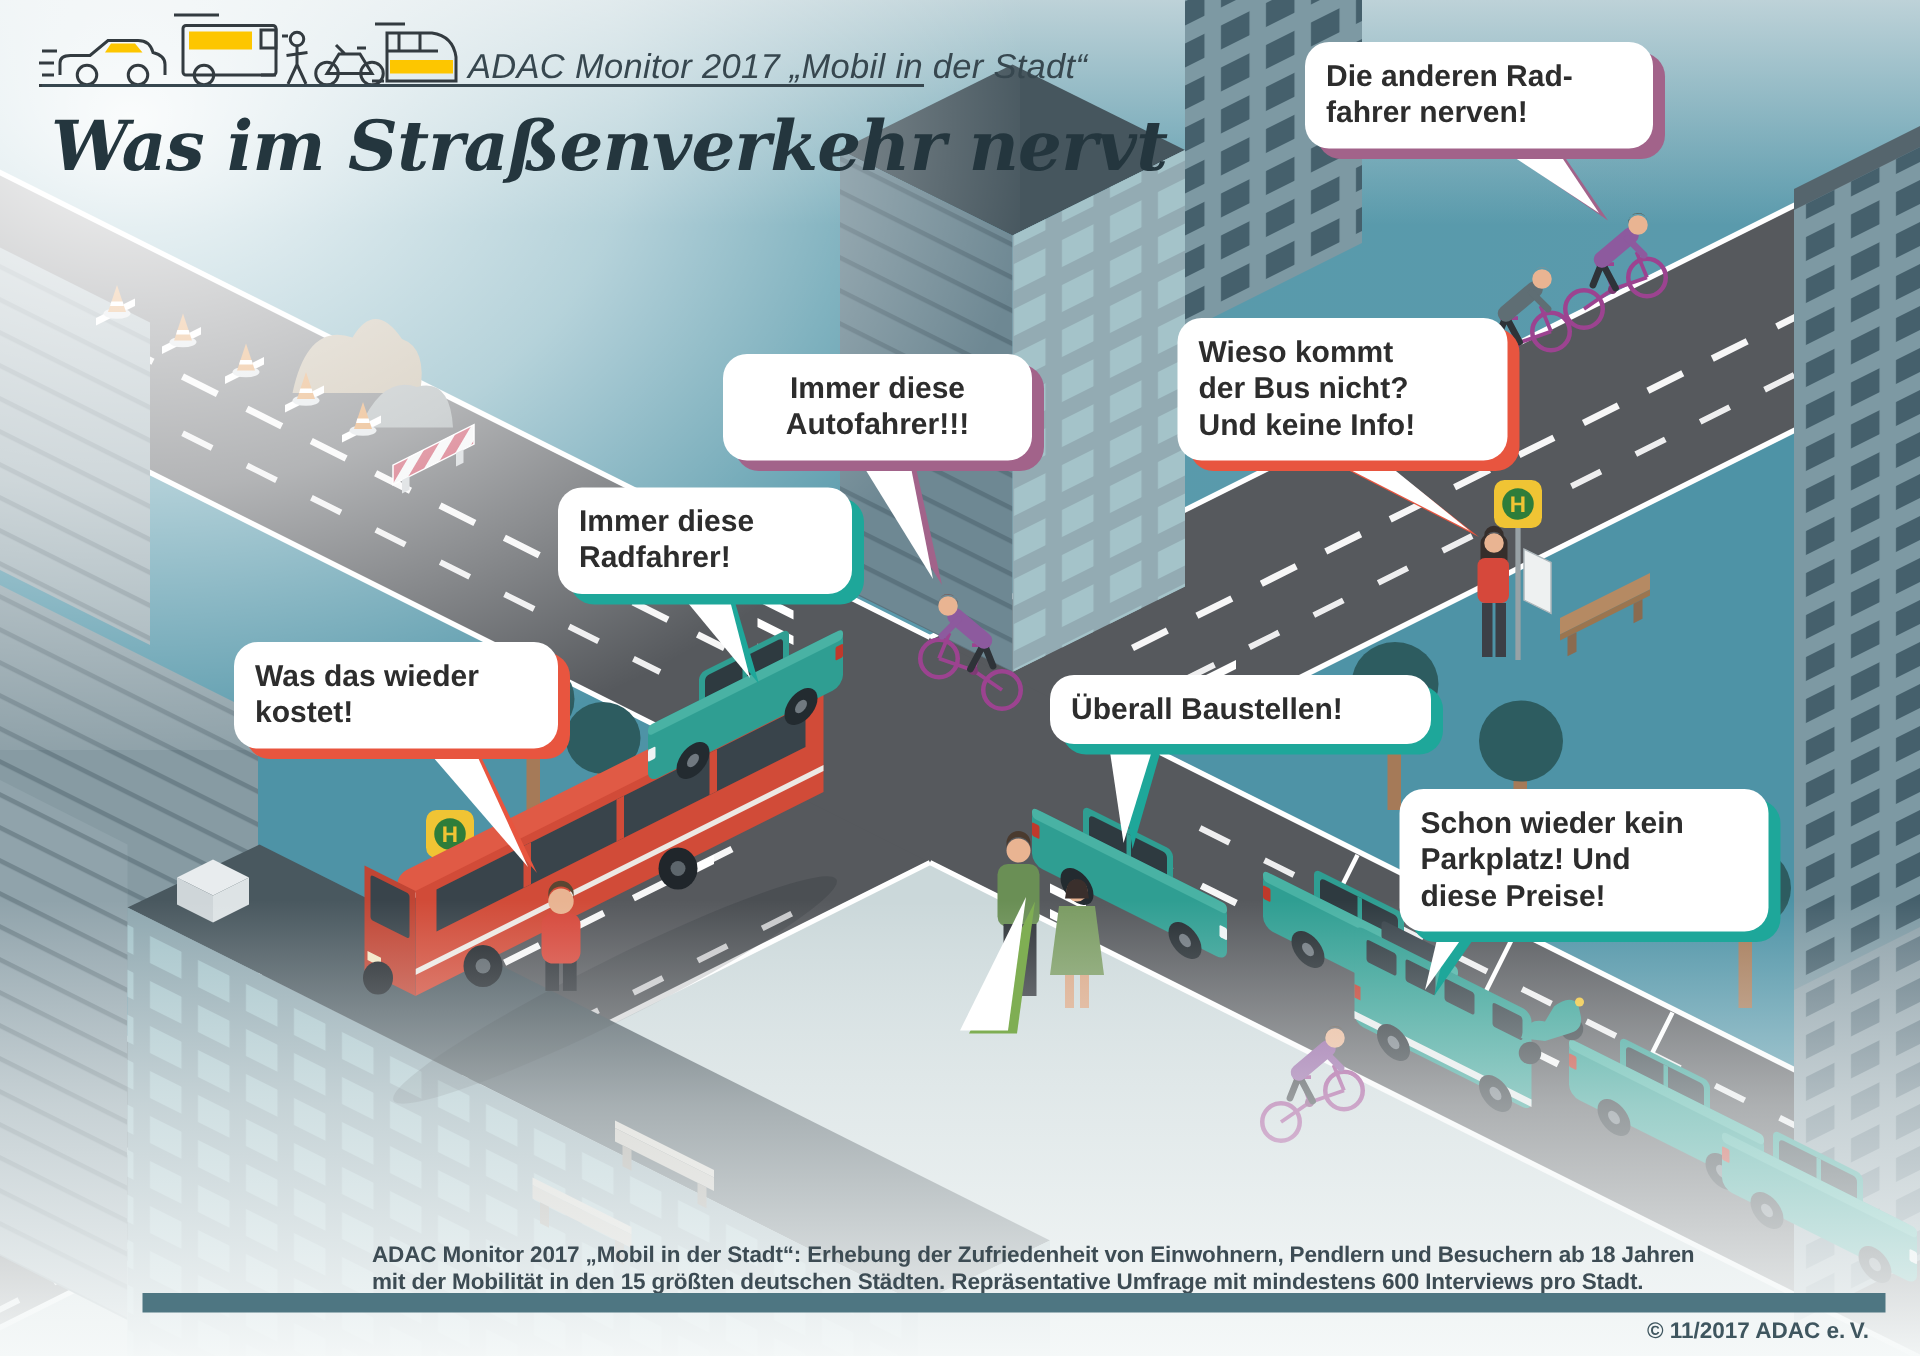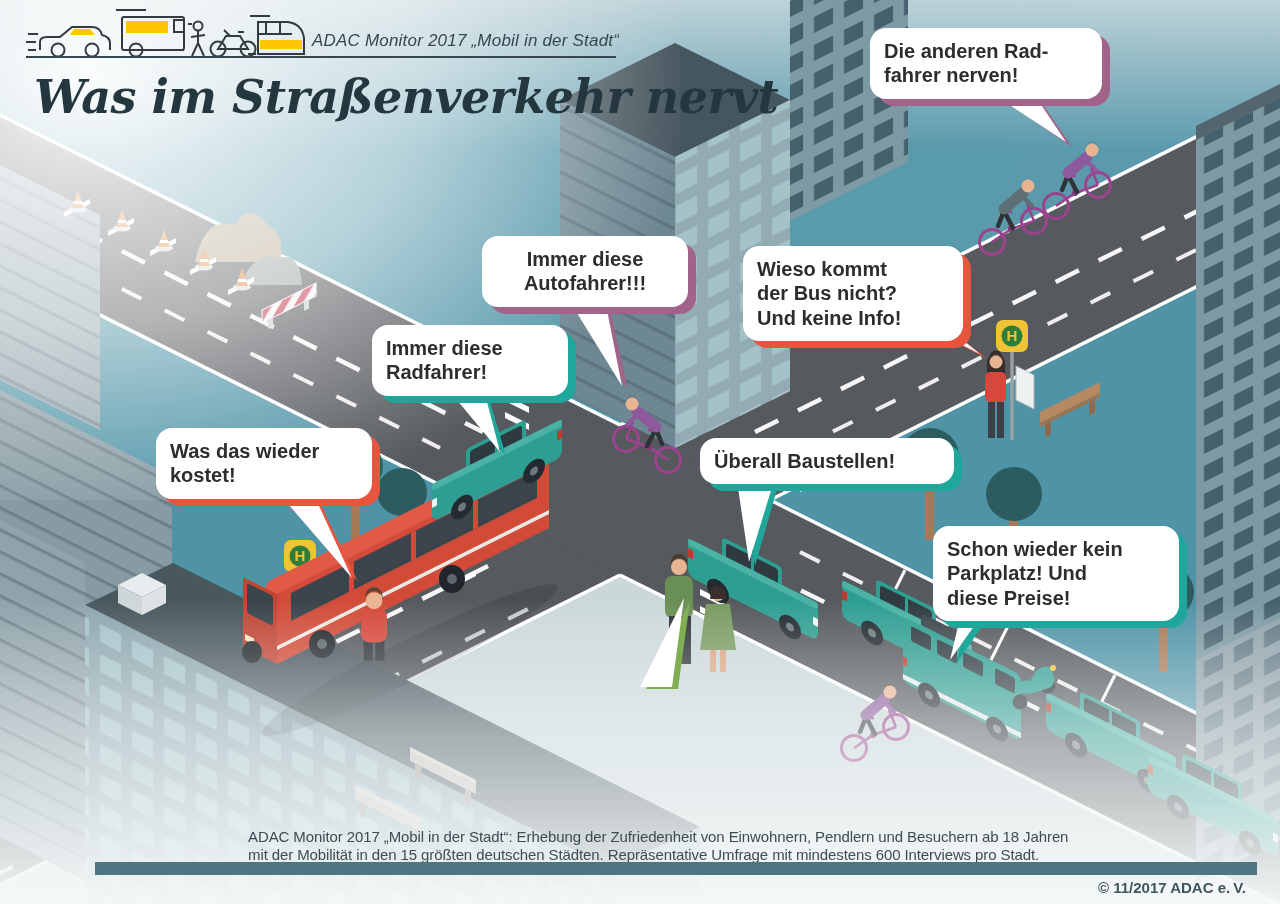--- a/index.html
+++ b/index.html
@@ -6,33 +6,33 @@
   .stage{position:relative;width:1280px;height:904px;overflow:hidden;
     font-family:"Liberation Sans",sans-serif;
     background:linear-gradient(115deg,#f4f8f8 0%,#dde7e9 22%,#c2d3d8 50%,#c6d5d9 75%,#e2eaeb 100%);}
   .scene,.tails{position:absolute;left:0;top:0;}
   .tails{pointer-events:none;}
   .bubble{position:absolute;background:#fff;border-radius:16px;padding:11px 14px;
     font-weight:bold;font-size:20px;line-height:1.22;color:#2d2d2d;white-space:pre-line;
     box-shadow:8px 7px 0 var(--accent,#999);}
   .b0{left:870px;top:28px;width:204px;}
   .b1{left:482px;top:236px;width:178px;text-align:center;}
-  .b2{left:743px;top:212px;width:192px;margin-top:34px;}
+  .b2{left:785px;top:212px;width:192px;}
   .b3{left:372px;top:325px;width:168px;}
   .b4{left:156px;top:428px;width:188px;}
-  .b5{left:700px;top:438px;width:226px;}
+  .b5{left:700px;top:450px;width:226px;}
   .b6{left:933px;top:490px;width:218px;margin-top:36px;}
   .b7{left:474px;top:680px;width:232px;}
-  .hdr-label{position:absolute;left:312px;top:31px;font-style:italic;font-size:17px;
+  .hdr-label{position:absolute;left:312px;top:31px;font-style:italic;font-size:23px;
     color:#37474f;letter-spacing:.2px;}
   .hdr-underline{position:absolute;left:28px;top:56px;width:588px;height:2px;background:#37474f;}
   .page-title{position:absolute;left:34px;top:70px;font-family:"DejaVu Serif",serif;
     font-weight:bold;font-style:italic;font-size:46px;color:#24363e;letter-spacing:-.5px;text-align:center;}
   .logo{position:absolute;left:26px;top:4px;}
-  .foot-line{position:absolute;left:248px;font-size:15px;color:#3d4c54;letter-spacing:-.1px;}
+  .foot-line{position:absolute;left:248px;font-size:15px;color:#3d4c54;letter-spacing:-.1px;font-weight:bold;}
   .fl1{top:828px;} .fl2{top:846px;}
   .foot-bar{position:absolute;left:95px;top:862px;width:1162px;height:13px;background:#4e7682;}
   .copyright{position:absolute;right:34px;top:879px;font-size:15px;color:#3f565f;font-weight:bold;}
 </style>
 </head>
 <body>
 
 <div class="stage">
 
 <svg class="scene" width="1280" height="904" viewBox="0 0 1280 904">

